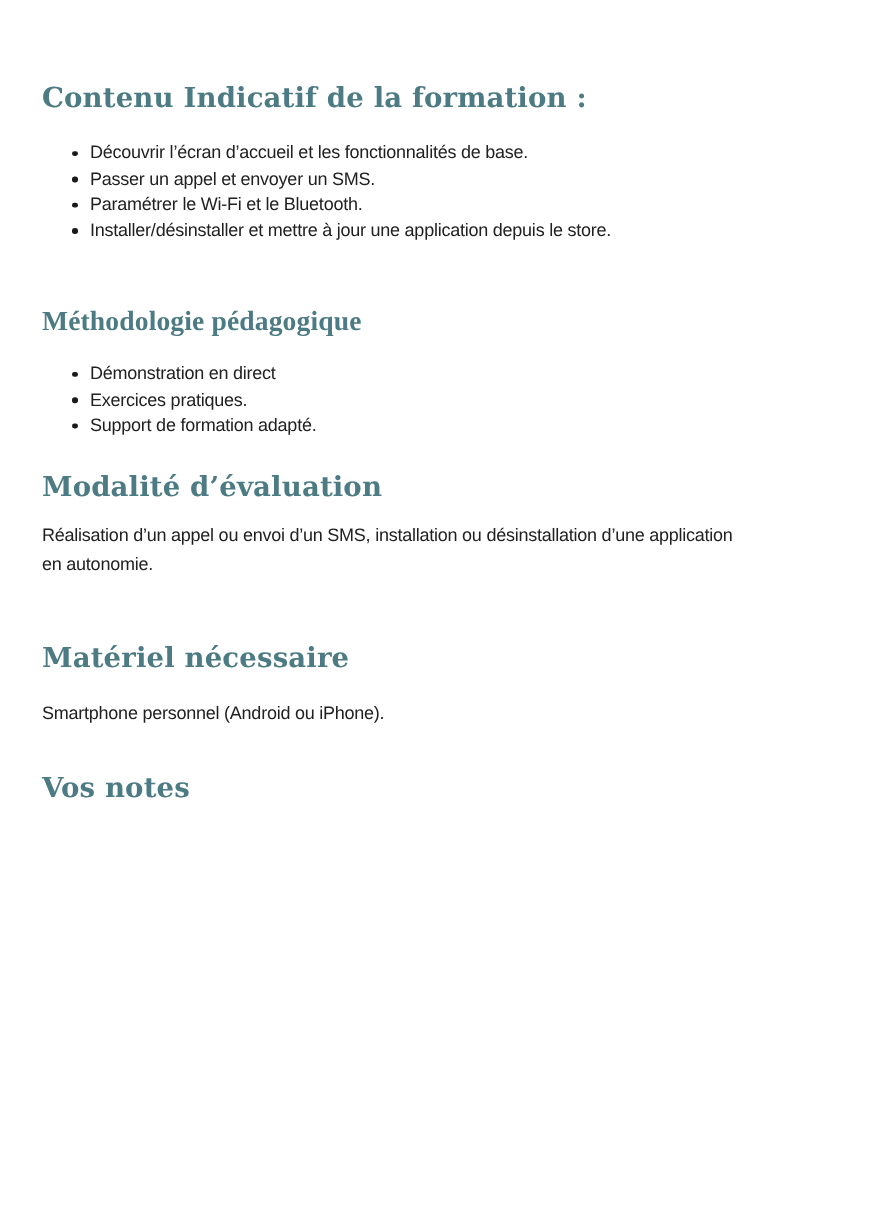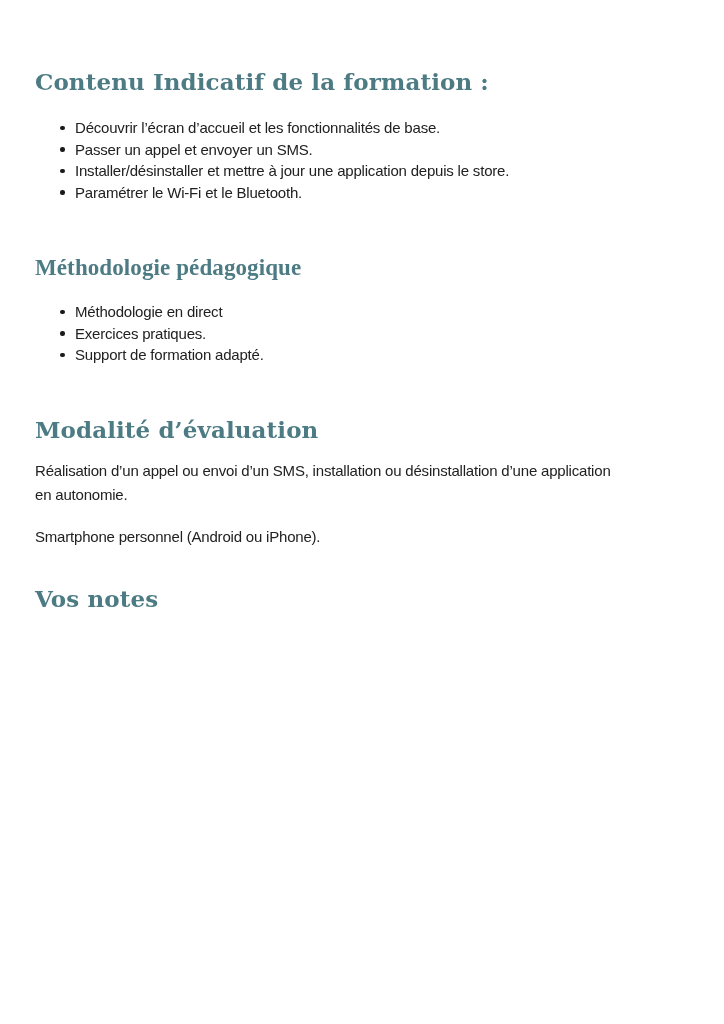--- a/index.html
+++ b/index.html
@@ -26,21 +26,21 @@
     font-size: 23px;
     line-height: 32px;
     letter-spacing: 0.1px;
     color: var(--heading-color, #4d7b84);
     margin: 0;
   }
   #heading-contenu      { margin-top: 66px; }
   #list-contenu         { margin-top: 19px; }
   #heading-methodologie { margin-top: 49px; font-family: Liberation Serif, serif; }
   #list-methodologie    { margin-top: 17px; }
-  #heading-modalite     { margin-top: 48px; }
+  #heading-modalite     { margin-top: 24px; }
   #para-modalite        { margin-top: 13px; }
   #heading-materiel     { margin-top: 50px; }
   #para-materiel        { margin-top: 18px; }
   #heading-notes        { margin-top: 34px; }
 
   ul.bullet-list {
     margin: 12px;
     padding: 0 0 0 28px;
     list-style: none;
   }
@@ -77,36 +77,37 @@
 <body>
 
 <div class="page" style="--heading-color: #4d7b84; --body-color: #212121; --page-bg: #ffffff;">
   <div class="content">
 
     <h1 class="section-heading" id="heading-contenu">Contenu Indicatif de la formation :</h1>
 
     <ul class="bullet-list" id="list-contenu">
       <li>Découvrir l’écran d’accueil et les fonctionnalités de base.</li>
       <li>Passer un appel et envoyer un SMS.</li>
+      <li>Paramétrer le Wi-Fi et le Bluetooth.</li>
       <li>Installer/désinstaller et mettre à jour une application depuis le store.</li>
-      <li>Paramétrer le Wi-Fi et le Bluetooth.</li>
     </ul>
 
     <h1 class="section-heading" id="heading-methodologie">Méthodologie pédagogique</h1>
 
     <ul class="bullet-list" id="list-methodologie">
-      <li>Méthodologie en direct</li>
+      <li>Démonstration en direct</li>
       <li>Exercices pratiques.</li>
       <li>Support de formation adapté.</li>
     </ul>
 
     <h1 class="section-heading" id="heading-modalite">Modalité d’évaluation</h1>
 
     <p class="body-paragraph" id="para-modalite">Réalisation d’un appel ou envoi d’un SMS, installation ou désinstallation d’une application en autonomie.</p>
 
+    <h1 class="section-heading" id="heading-materiel">Matériel nécessaire</h1>
 
     <p class="body-paragraph" id="para-materiel">Smartphone personnel (Android ou iPhone).</p>
 
     <h1 class="section-heading" id="heading-notes">Vos notes</h1>
 
     <div class="notes-space"></div>
 
   </div>
 </div>
 

